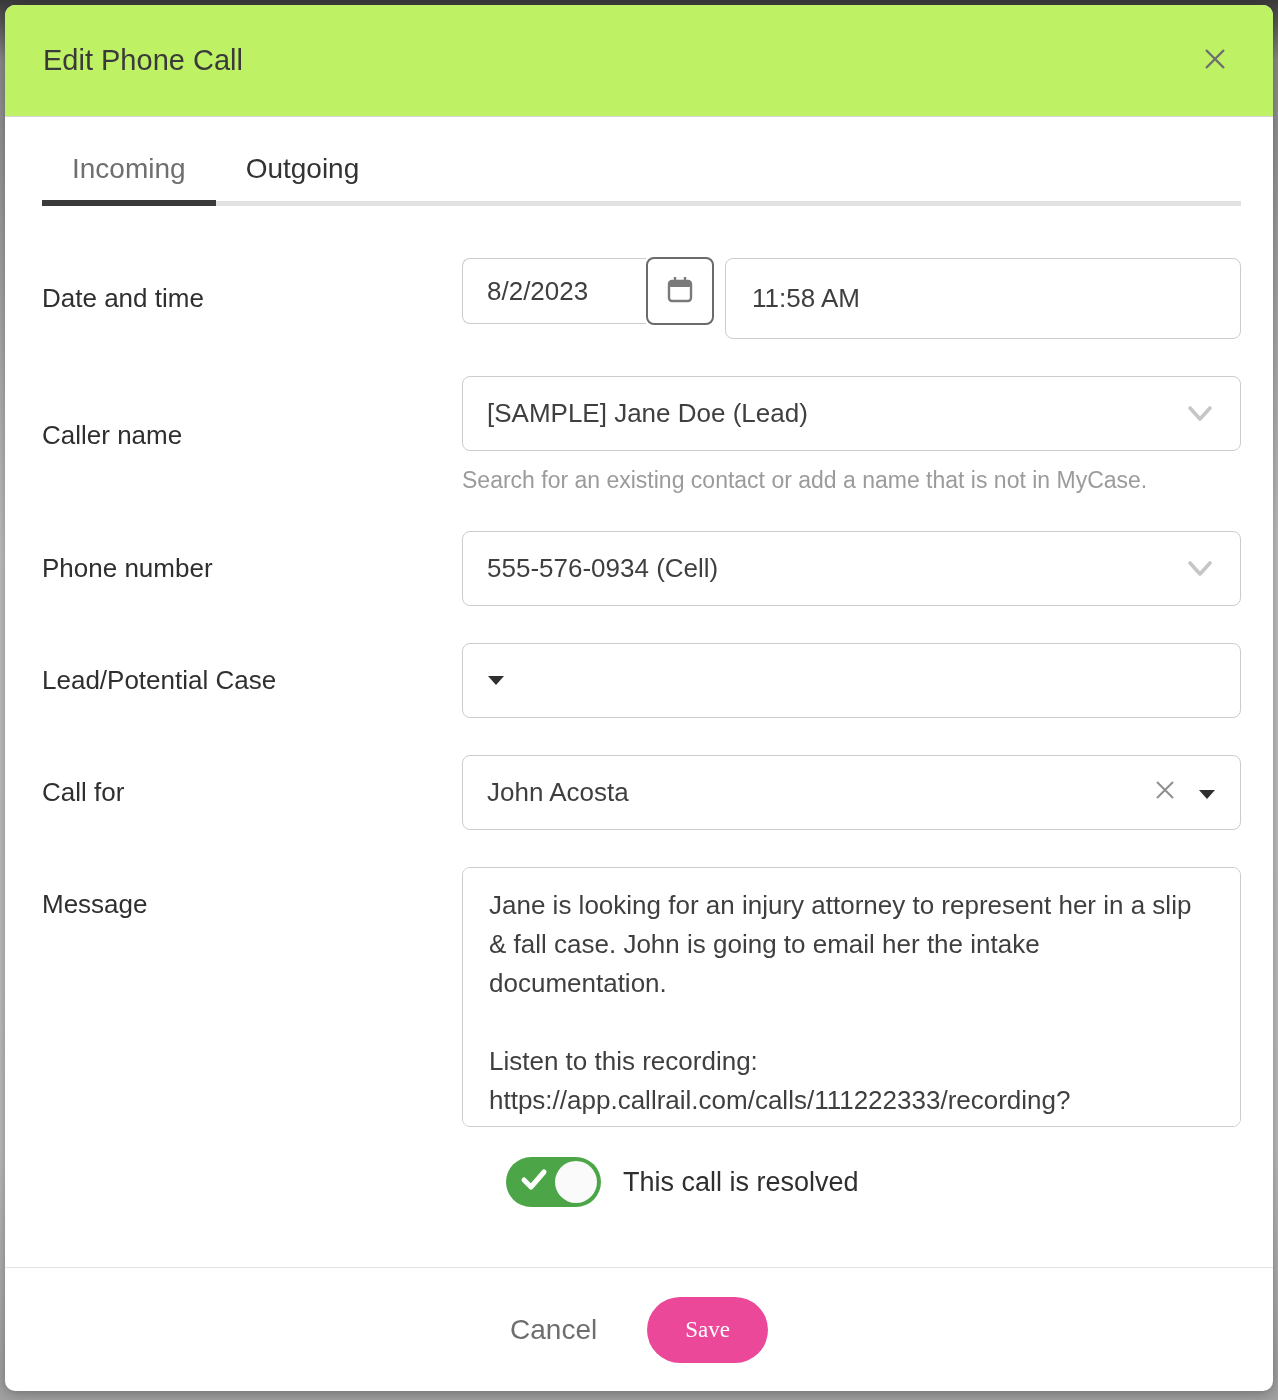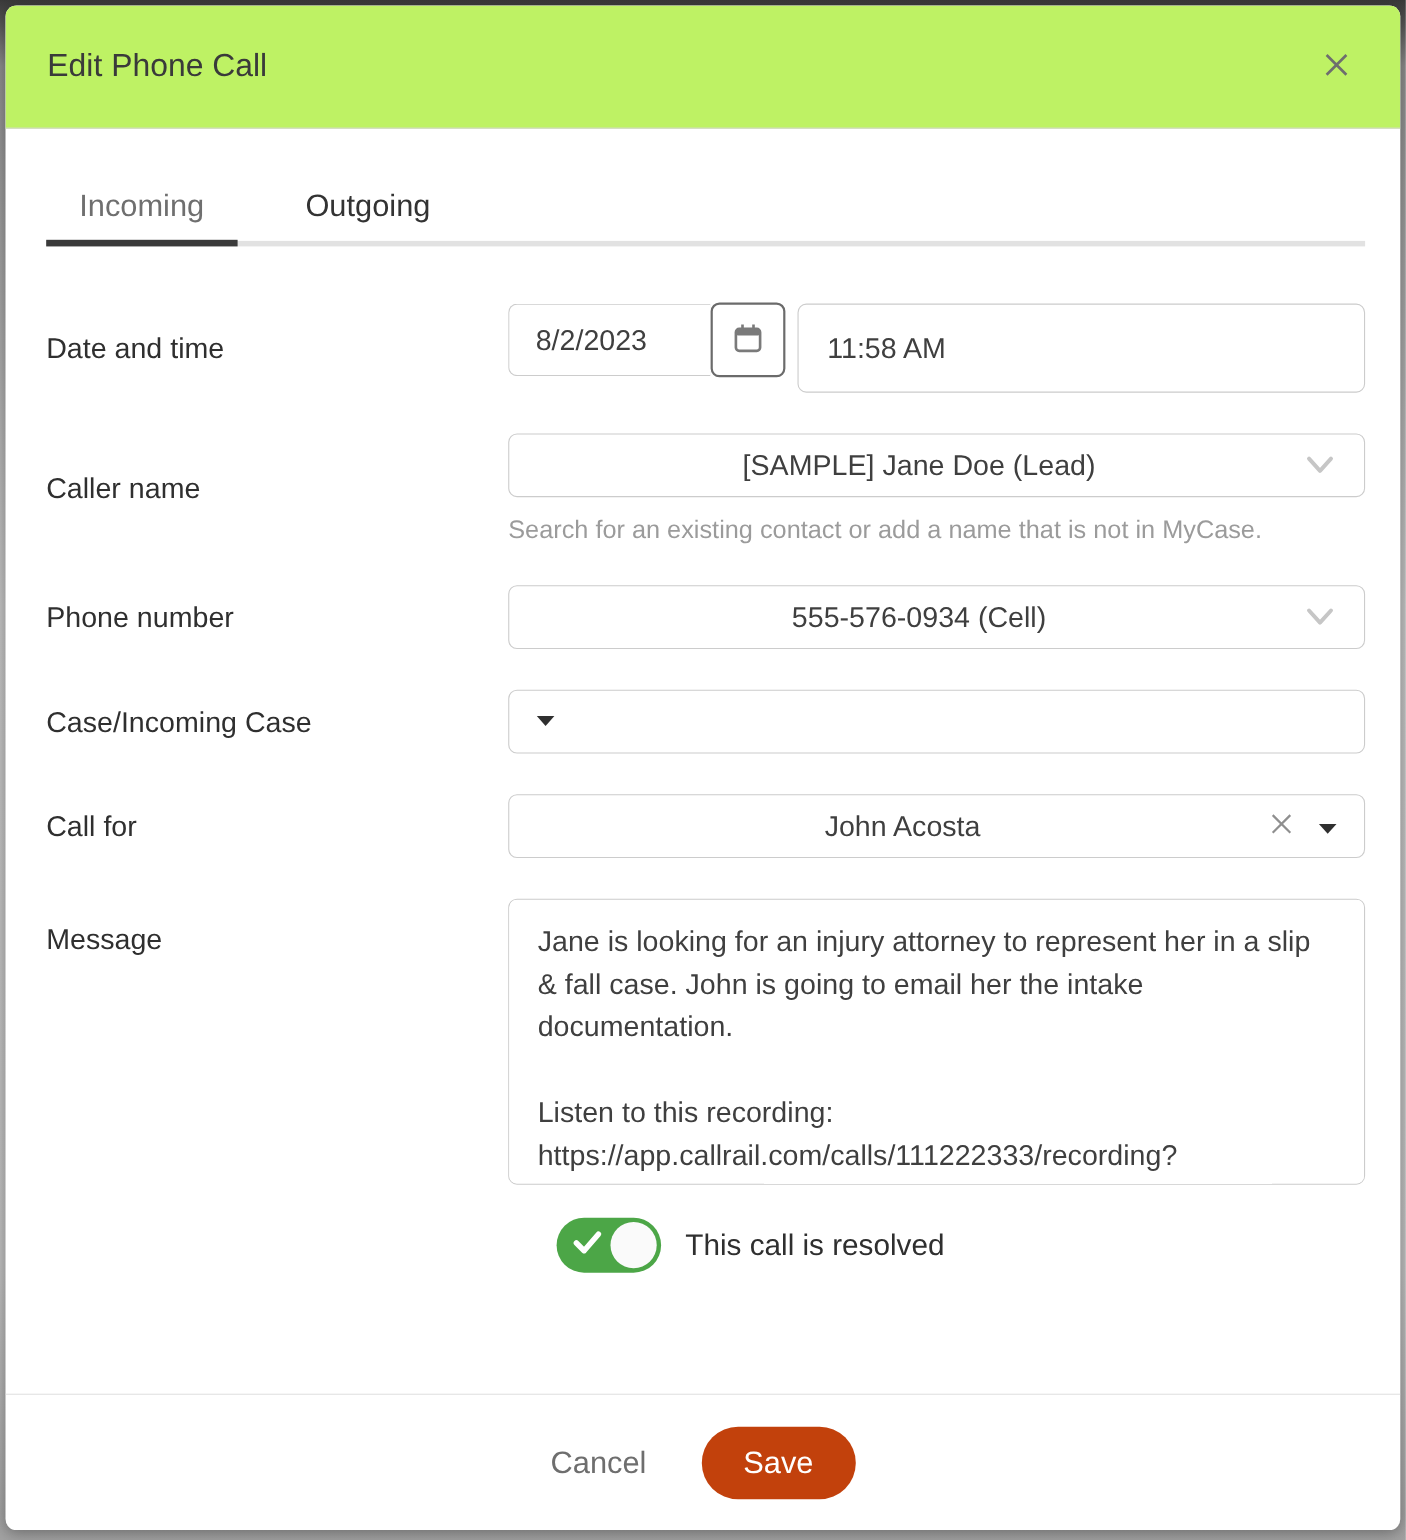--- a/index.html
+++ b/index.html
@@ -31,21 +31,21 @@
   }
   .dlg-title { font-size: 29px; color: #3a3a3a; font-weight: 400; flex: 1; }
   .close-btn {
     width: 40px; height: 40px;
     display: flex; align-items: center; justify-content: center;
     cursor: pointer; background: none; border: none;
   }
   
   .dlg-body { flex: 1 1 auto; padding: 0 32px 0 37px; overflow: hidden; }
   
-  .tabs { display: flex; margin-top: 46px; border-bottom: 5px solid #e2e2e2; gap: 32px; }
+  .tabs { display: flex; margin-top: 28px; border-bottom: 5px solid #e2e2e2; }
   .tab {
     font-size: 28px;
     padding: 8px 30px 16px 30px;
     cursor: pointer;
     position: relative;
     color: #333333;
   }
   .tab.active { color: #6f6f6f; }
   .tab.active::after {
     content: "";
@@ -70,26 +70,25 @@
   .text-input, .select-box, .msg-area {
     width: 100%;
     border: 1px solid #cccccc;
     border-radius: 8px;
     font-family: "Liberation Sans", sans-serif;
     font-size: 26px;
     color: #3f3f3f;
     background: #fff;
   }
   .select-box {
-    height: 58px;
+    height: 75px;
     display: flex;
     align-items: center;
     padding: 0 24px;
     cursor: pointer;
-    text-align: center;
   }
   .select-box .value { flex: 1; font-size: 26px; color: #3f3f3f; }
   .select-box .value.placeholder { color: #adadad; }
   .icon-right { display: flex; align-items: center; gap: 22px; }
   
   .datetime-wrap { display: flex; gap: 11px; }
   .date-group { display: flex; align-items: stretch; }
   .date-input {
     width: 184px; height: 66px;
     border: 1px solid #cccccc;
@@ -158,25 +157,25 @@
     padding: 0 32px;
   }
   .cancel-btn {
     background: none; border: none;
     font-family: "Liberation Sans", sans-serif;
     font-size: 28px; color: #6e6e6e;
     margin-right: 50px;
     cursor: pointer;
   }
   .save-btn {
-    background: #c2410c;
+    background: #ec4899;
     border: none;
     color: #ffffff;
-    font-family: Liberation Sans, sans-serif;
-    font-size: 28px;
+    font-family: Liberation Serif, serif;
+    font-size: 23px;
     height: 66px;
     padding: 0 38px;
     border-radius: 33px;
     cursor: pointer;
   }
 </style>
 </head>
 <body>
 
 <div class="dialog">
@@ -242,21 +241,21 @@
           <span class="icon-right">
             <svg width="32" height="22" viewBox="0 0 32 22">
               <path d="M6 5 L16 16 L26 5" stroke="#c6c6c6" stroke-width="3.6" fill="none" stroke-linecap="round" stroke-linejoin="round"></path>
             </svg>
           </span>
         </div>
       </div>
     </div>
 
     <div class="row">
-      <div class="field-label">Case/Incoming Case</div>
+      <div class="field-label">Lead/Potential Case</div>
       <div class="field-area">
         <div class="select-box">
           <span class="icon-right">
             <svg width="18" height="12" viewBox="0 0 18 12">
               <path d="M1 1 L17 1 L9 10 Z" fill="#2f2f2f"></path>
             </svg>
           </span>
         </div>
       </div>
     </div>

